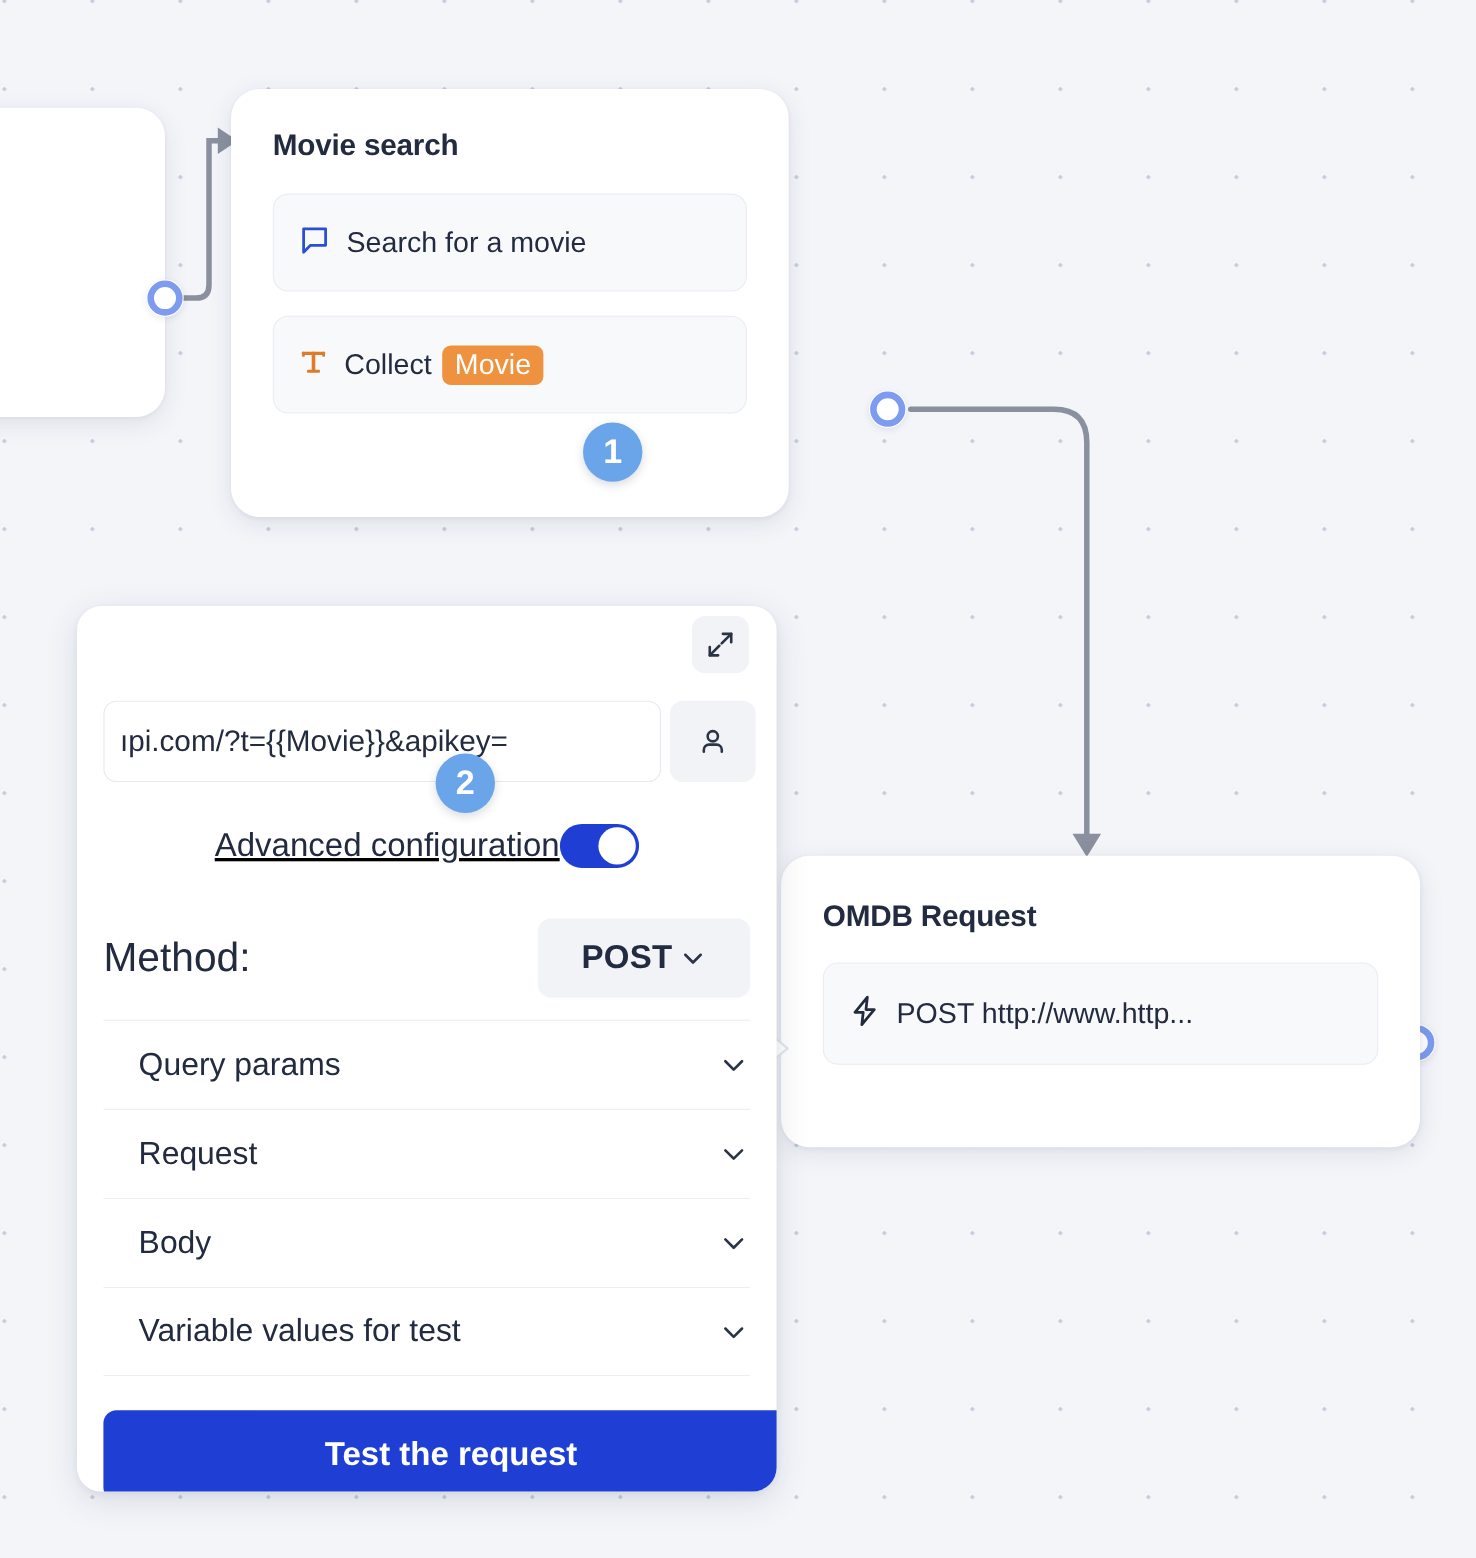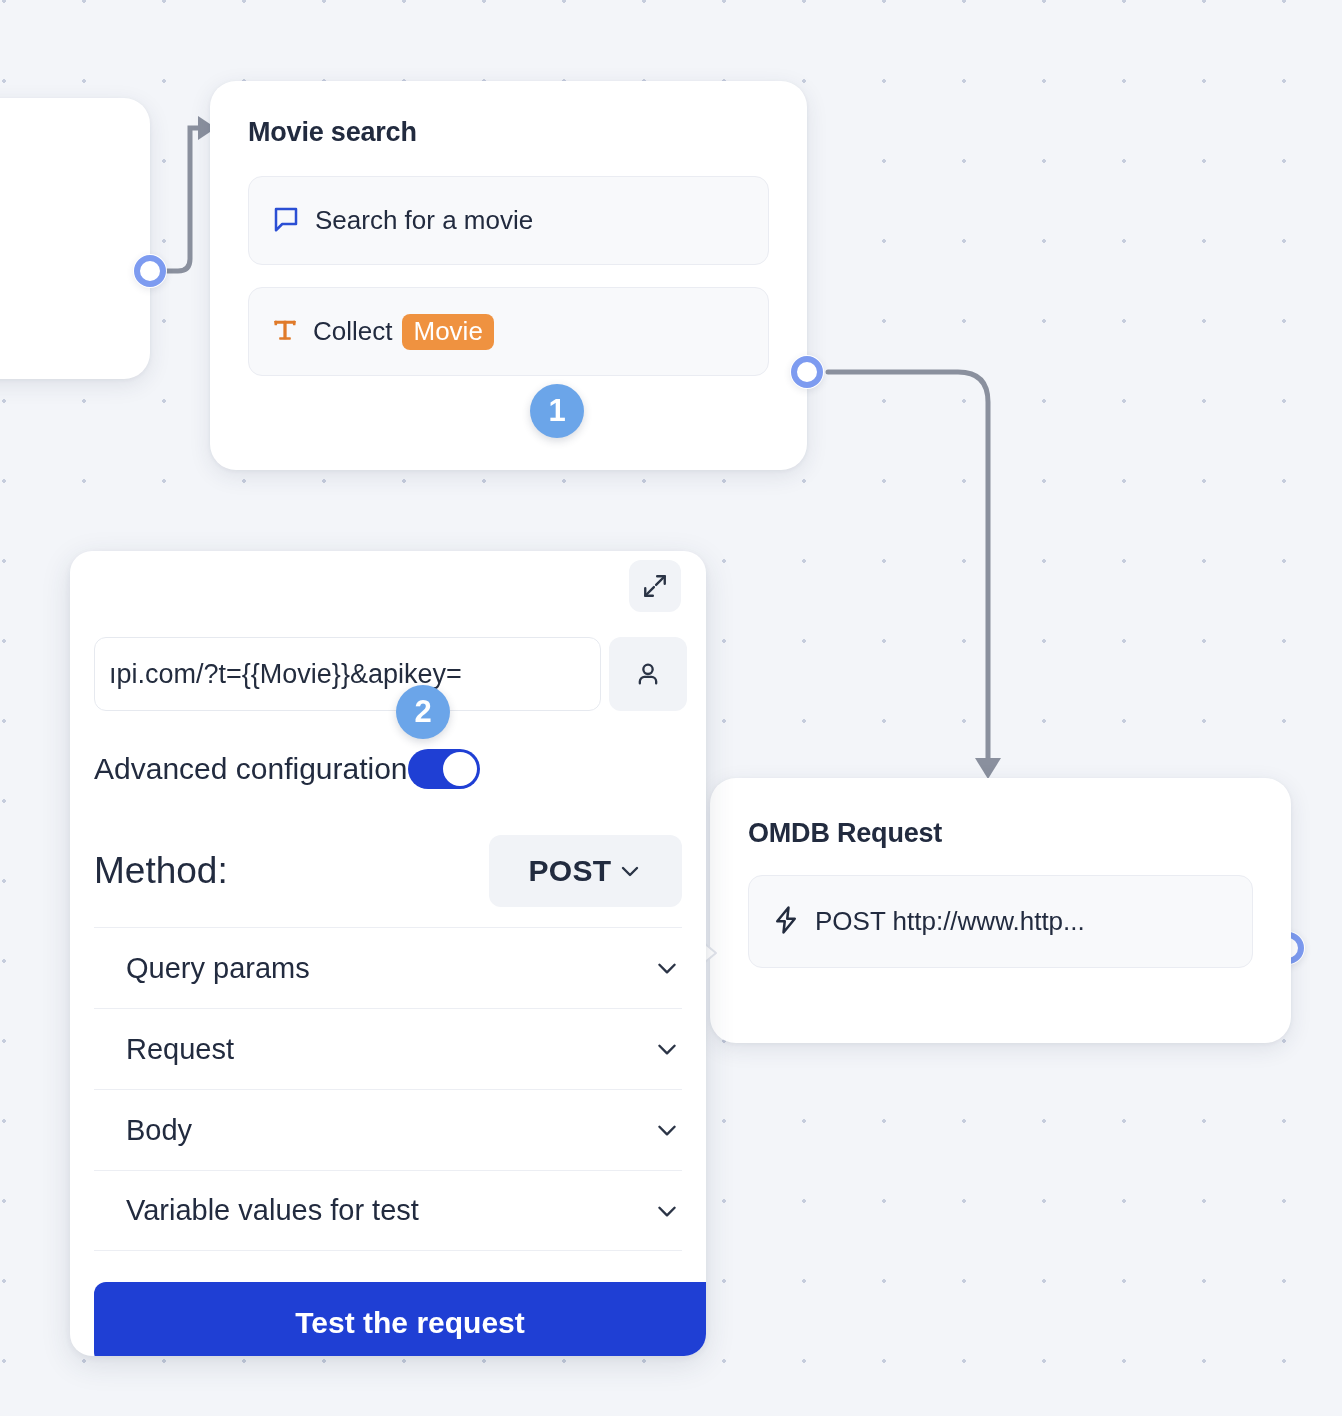--- a/index.html
+++ b/index.html
@@ -96,21 +96,21 @@
     height: 20px;
     border-radius: 50%;
     border: 6px solid #7d9bf0;
     background: #ffffff;
   }
 
   
   #card-movie-search {
     left: 210px;
     top: 81px;
-    width: 597px;
+    width: 507px;
     height: 389px;
     padding: 36px 38px;
   }
   #card-movie-search .node-title { margin-bottom: 28px; }
   #card-movie-search .node-row { height: 89px; margin-bottom: 22px; }
 
   
   #card-left-partial {
     left: -160px;
     top: 98px;
@@ -205,21 +205,22 @@
   }
 
   .adv-row {
     position: absolute;
     left: 24px;
     top: 190px;
     width: 588px;
     height: 56px;
     display: flex;
     align-items: center;
-    justify-content: flex-start;
+    justify-content: center;
+    text-decoration: underline;
   }
   .adv-label { font-size: 30px; color: #222b3f; }
 
   .toggle {
     width: 72px;
     height: 40px;
     border-radius: 20px;
     background: #1f3fd4;
     position: relative;
     cursor: pointer;

